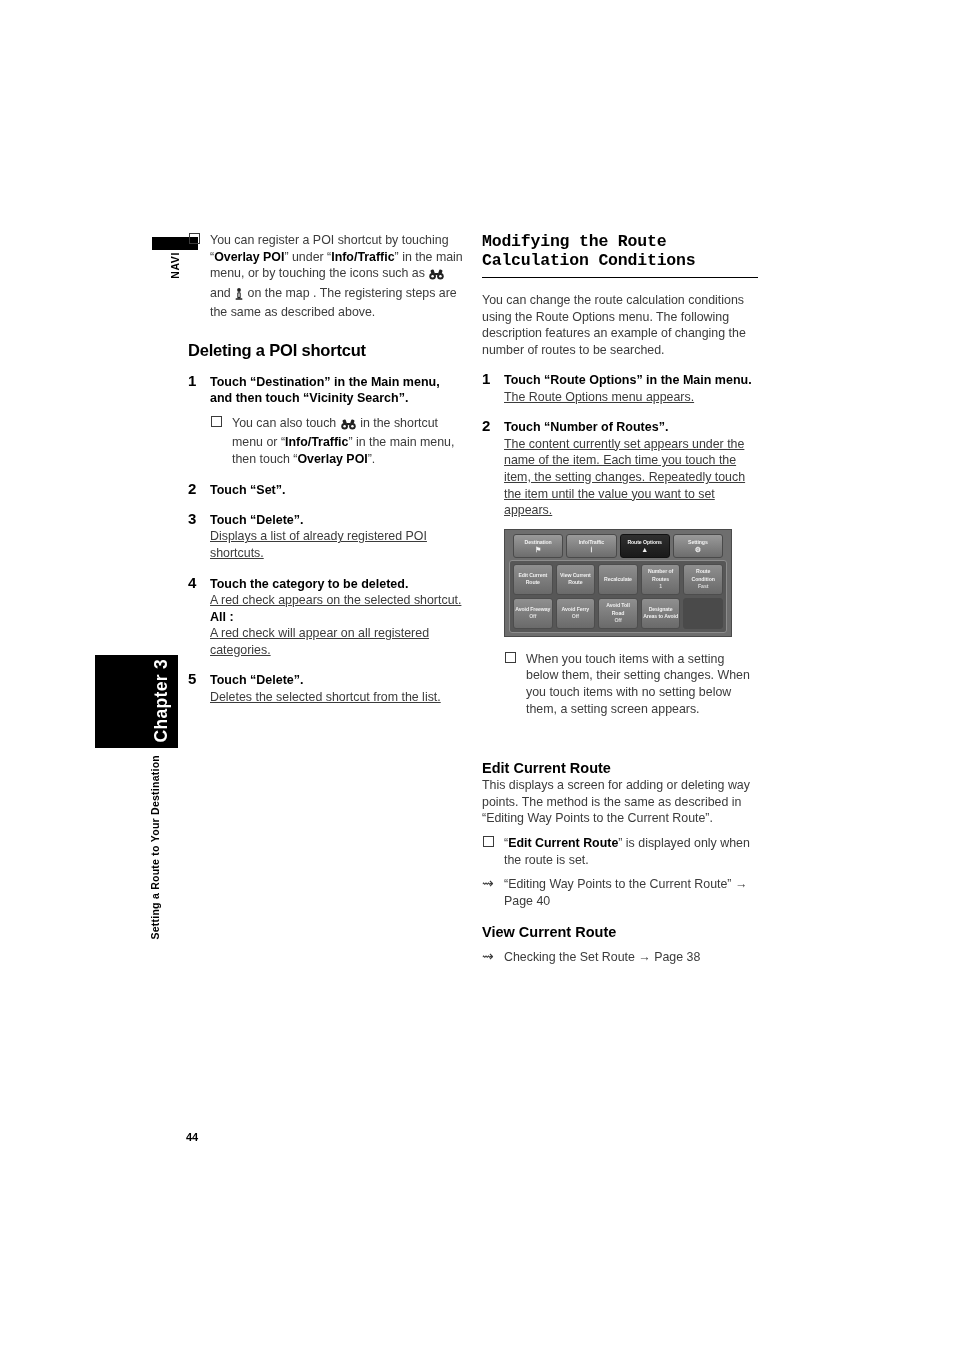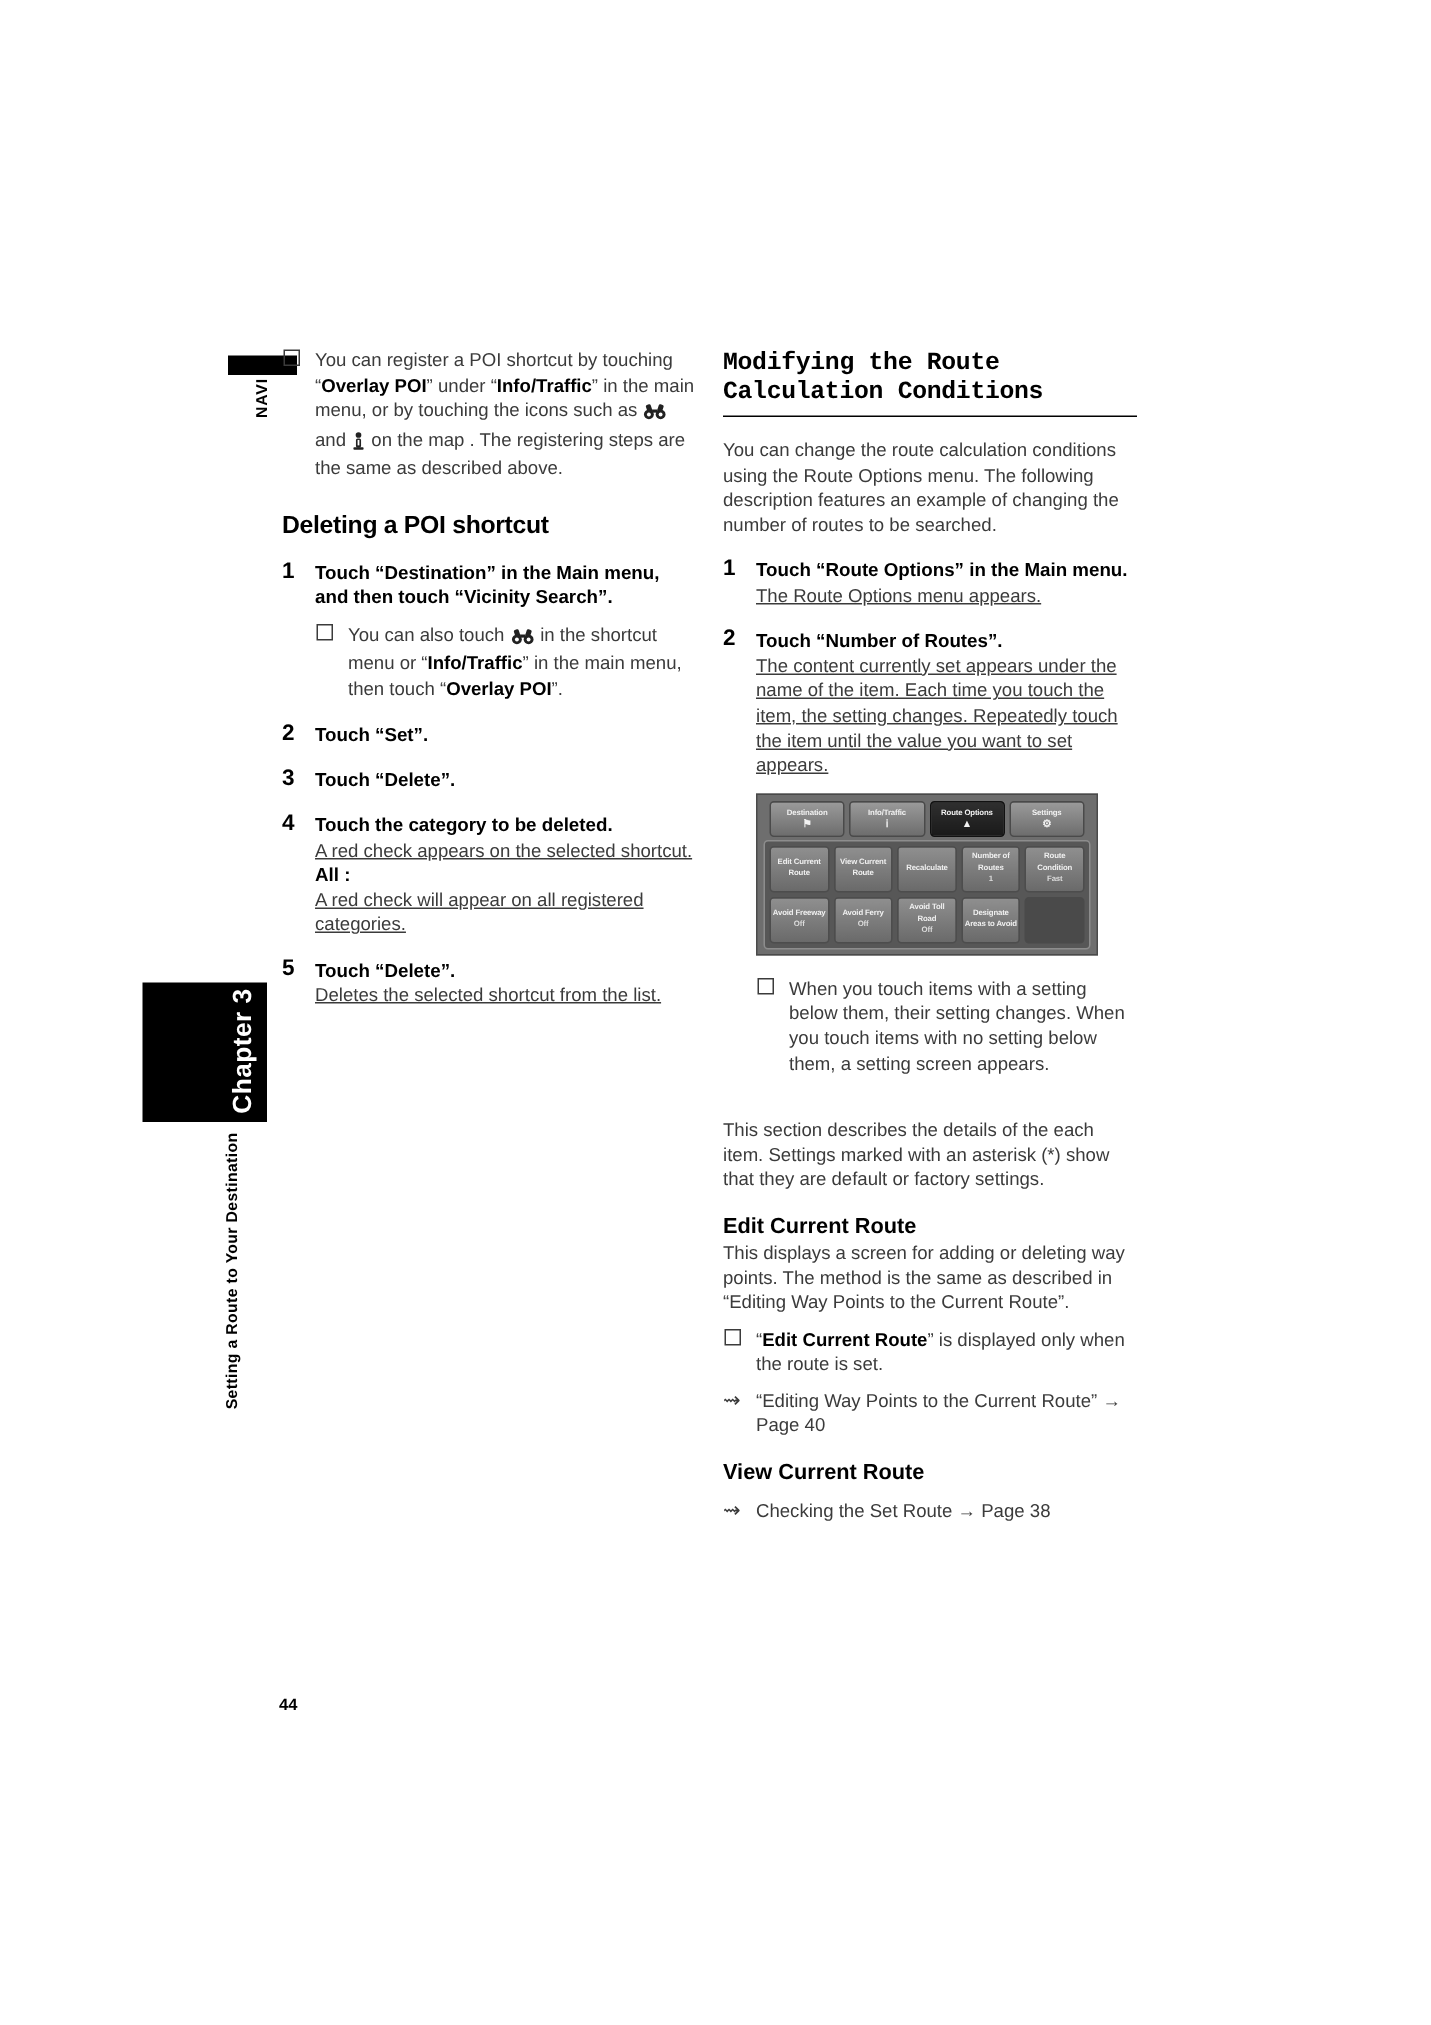--- a/index.html
+++ b/index.html
@@ -364,20 +364,21 @@
   <div class="step">
     <span class="num">2</span>
     <p class="head">Touch “Set”.</p>
   </div>
 
   <div class="spacer-m"></div>
 
   <div class="step">
     <span class="num">3</span>
     <p class="head">Touch “Delete”.</p>
+    <p class="desc">Displays a list of already registered POI shortcuts.</p>
   </div>
 
   <div class="spacer-m"></div>
 
   <div class="step">
     <span class="num">4</span>
     <p class="head">Touch the category to be deleted.</p>
     <p class="desc">A red check appears on the selected shortcut.</p>
     <p class="head">All :</p>
     <p class="desc">A red check will appear on all registered categories.</p>
@@ -489,21 +490,20 @@
       <span class="glyph"></span>
       <span>When you touch items with a setting below them, their setting changes. When you touch items with no setting below them, a setting screen appears.</span>
     </div>
   </div>
 
   <div class="spacer-l"></div>
 
 
   <div class="spacer-s"></div>
 
-  <p class="body-text">This section describes the details of the each item. Settings marked with an asterisk (*) show that they are default or factory settings.</p>
 
   <div class="spacer-m"></div>
 
   <h2 class="sub">Edit Current Route</h2>
   <p class="body-text">This displays a screen for adding or deleting way points. The method is the same as described in “Editing Way Points to the Current Route”.</p>
 
   <div class="spacer-s"></div>
 
   <div class="note">
     <span class="glyph"></span>

